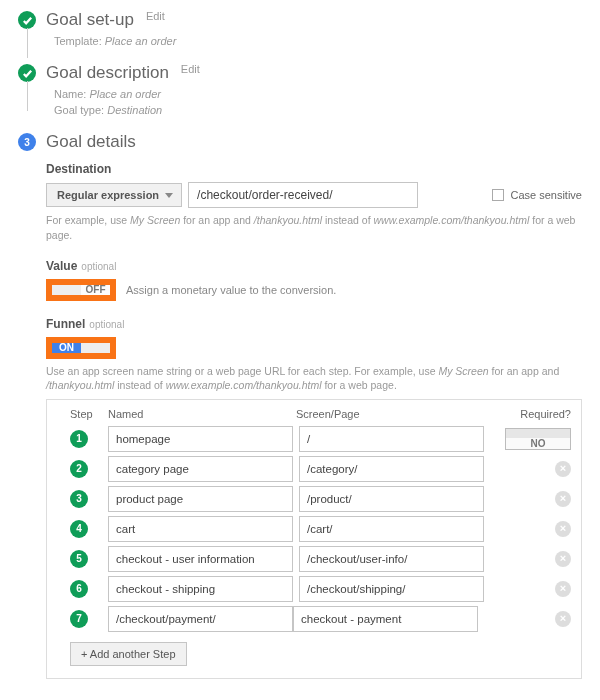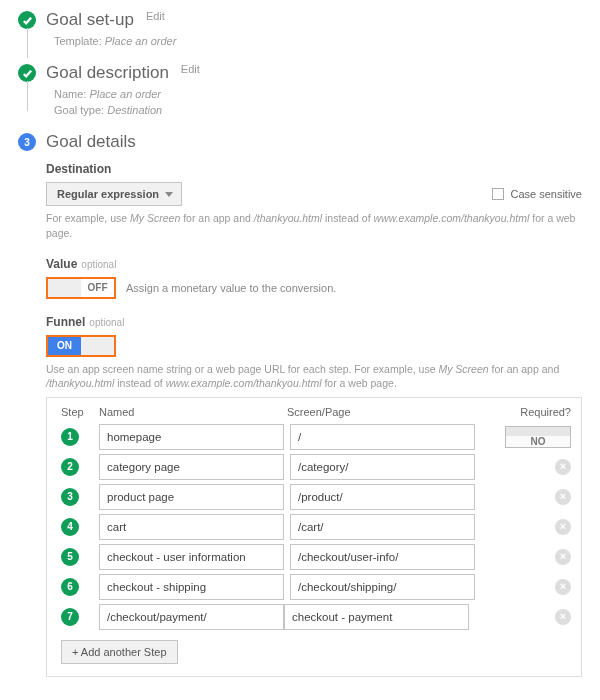--- a/index.html
+++ b/index.html
@@ -43,32 +43,32 @@
     border:1px solid #c5c5c5; padding:5px 8px; font-size:12px; color:#444;
     flex:1;
   }
   .cb { width:12px; height:12px; border:1px solid #aaa; background:#fff; display:inline-block; }
   .cs { font-size:11px; color:#666; display:flex; align-items:center; gap:6px; }
   .help {
     font-size:10.5px; color:#999; margin-top:5px; line-height:1.4;
   }
   .help .ital { font-style:italic; }
   .toggle {
-    width:70px; height:22px; border:2px solid #f97316; display:flex;
+    width:70px; height:22px; border:6px solid #f97316; display:flex;
     font-size:10px; font-weight:bold; cursor:pointer;
   }
   .toggle .half { flex:1; display:flex; align-items:center; justify-content:center; }
   .toggle .off-empty { background:#eee; }
   .toggle .off-lab { background:#fdfdfd; color:#777; }
   .toggle .on-lab { background:#3f81ea; color:#fff; }
   .toggle .on-empty { background:#eee; }
   .val-row { display:flex; align-items:center; gap:10px; }
   .val-txt { font-size:11px; color:#888; }
   .funnel-box {
-    border:1px solid #ddd; margin-top:6px; padding:8px 10px 12px 14px;
+    border:1px solid #ddd; margin-top:6px; padding:8px 10px 12px 23px;
   }
   .f-head { display:flex; font-size:11px; color:#666; margin-bottom:6px; }
   .f-col-step { width:38px; }
   .f-col-name { width:188px; }
   .f-col-screen { width:188px; }
   .f-col-req { margin-left:auto; }
   .f-row { display:flex; align-items:center; margin-bottom:4px; }
   .f-num {
     width:18px; height:18px; border-radius:50%; background:#0f9d58;
     color:#fff; font-size:10px; font-weight:bold; display:flex;
@@ -141,20 +141,21 @@
   <span class="step-title">Goal details</span>
 </div>
 
 <div class="section">
   <div class="sec-label">Destination</div>
   <div class="dest-row">
     <div class="dd-btn">
       <span>Regular expression</span>
       <span class="tri"></span>
     </div>
+    <input class="tx" style="width: 230px; flex: 0 0 auto;" value="/checkout/order-received/">
     <label class="cs" style="margin-left:auto;">
       <span class="cb"></span>
       <span>Case sensitive</span>
     </label>
   </div>
   <div class="help">
     <span>For example, use </span><span class="ital">My Screen</span><span> for an app and </span><span class="ital">/thankyou.html</span><span> instead of </span><span class="ital">www.example.com/thankyou.html</span><span> for a web page.</span>
   </div>
 </div>
 

